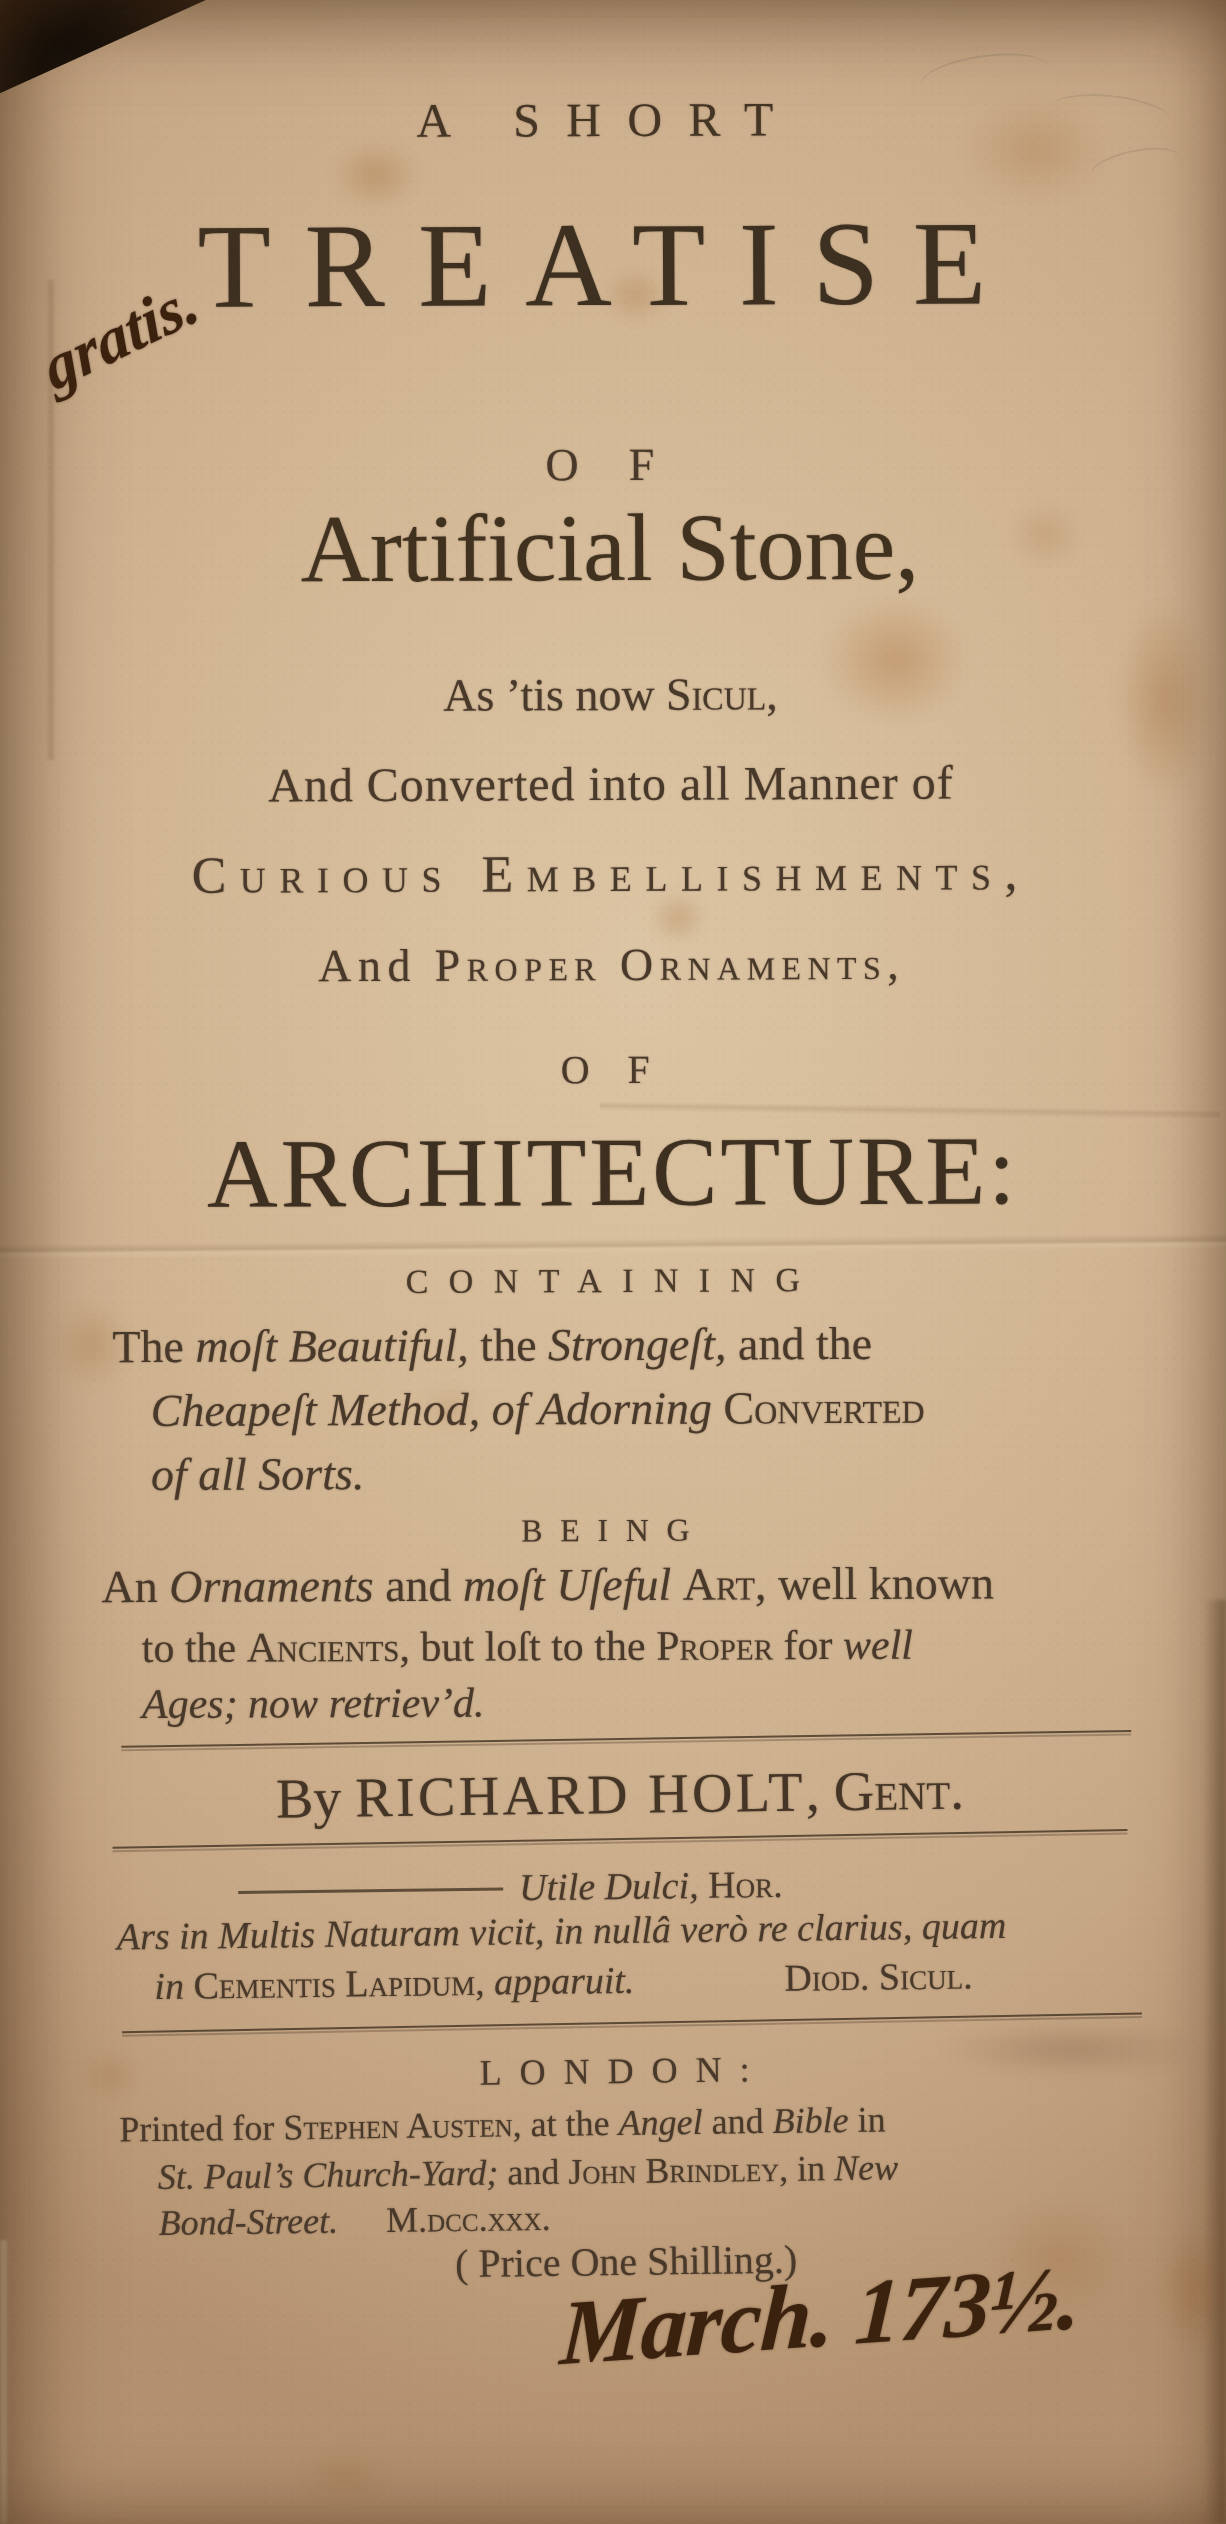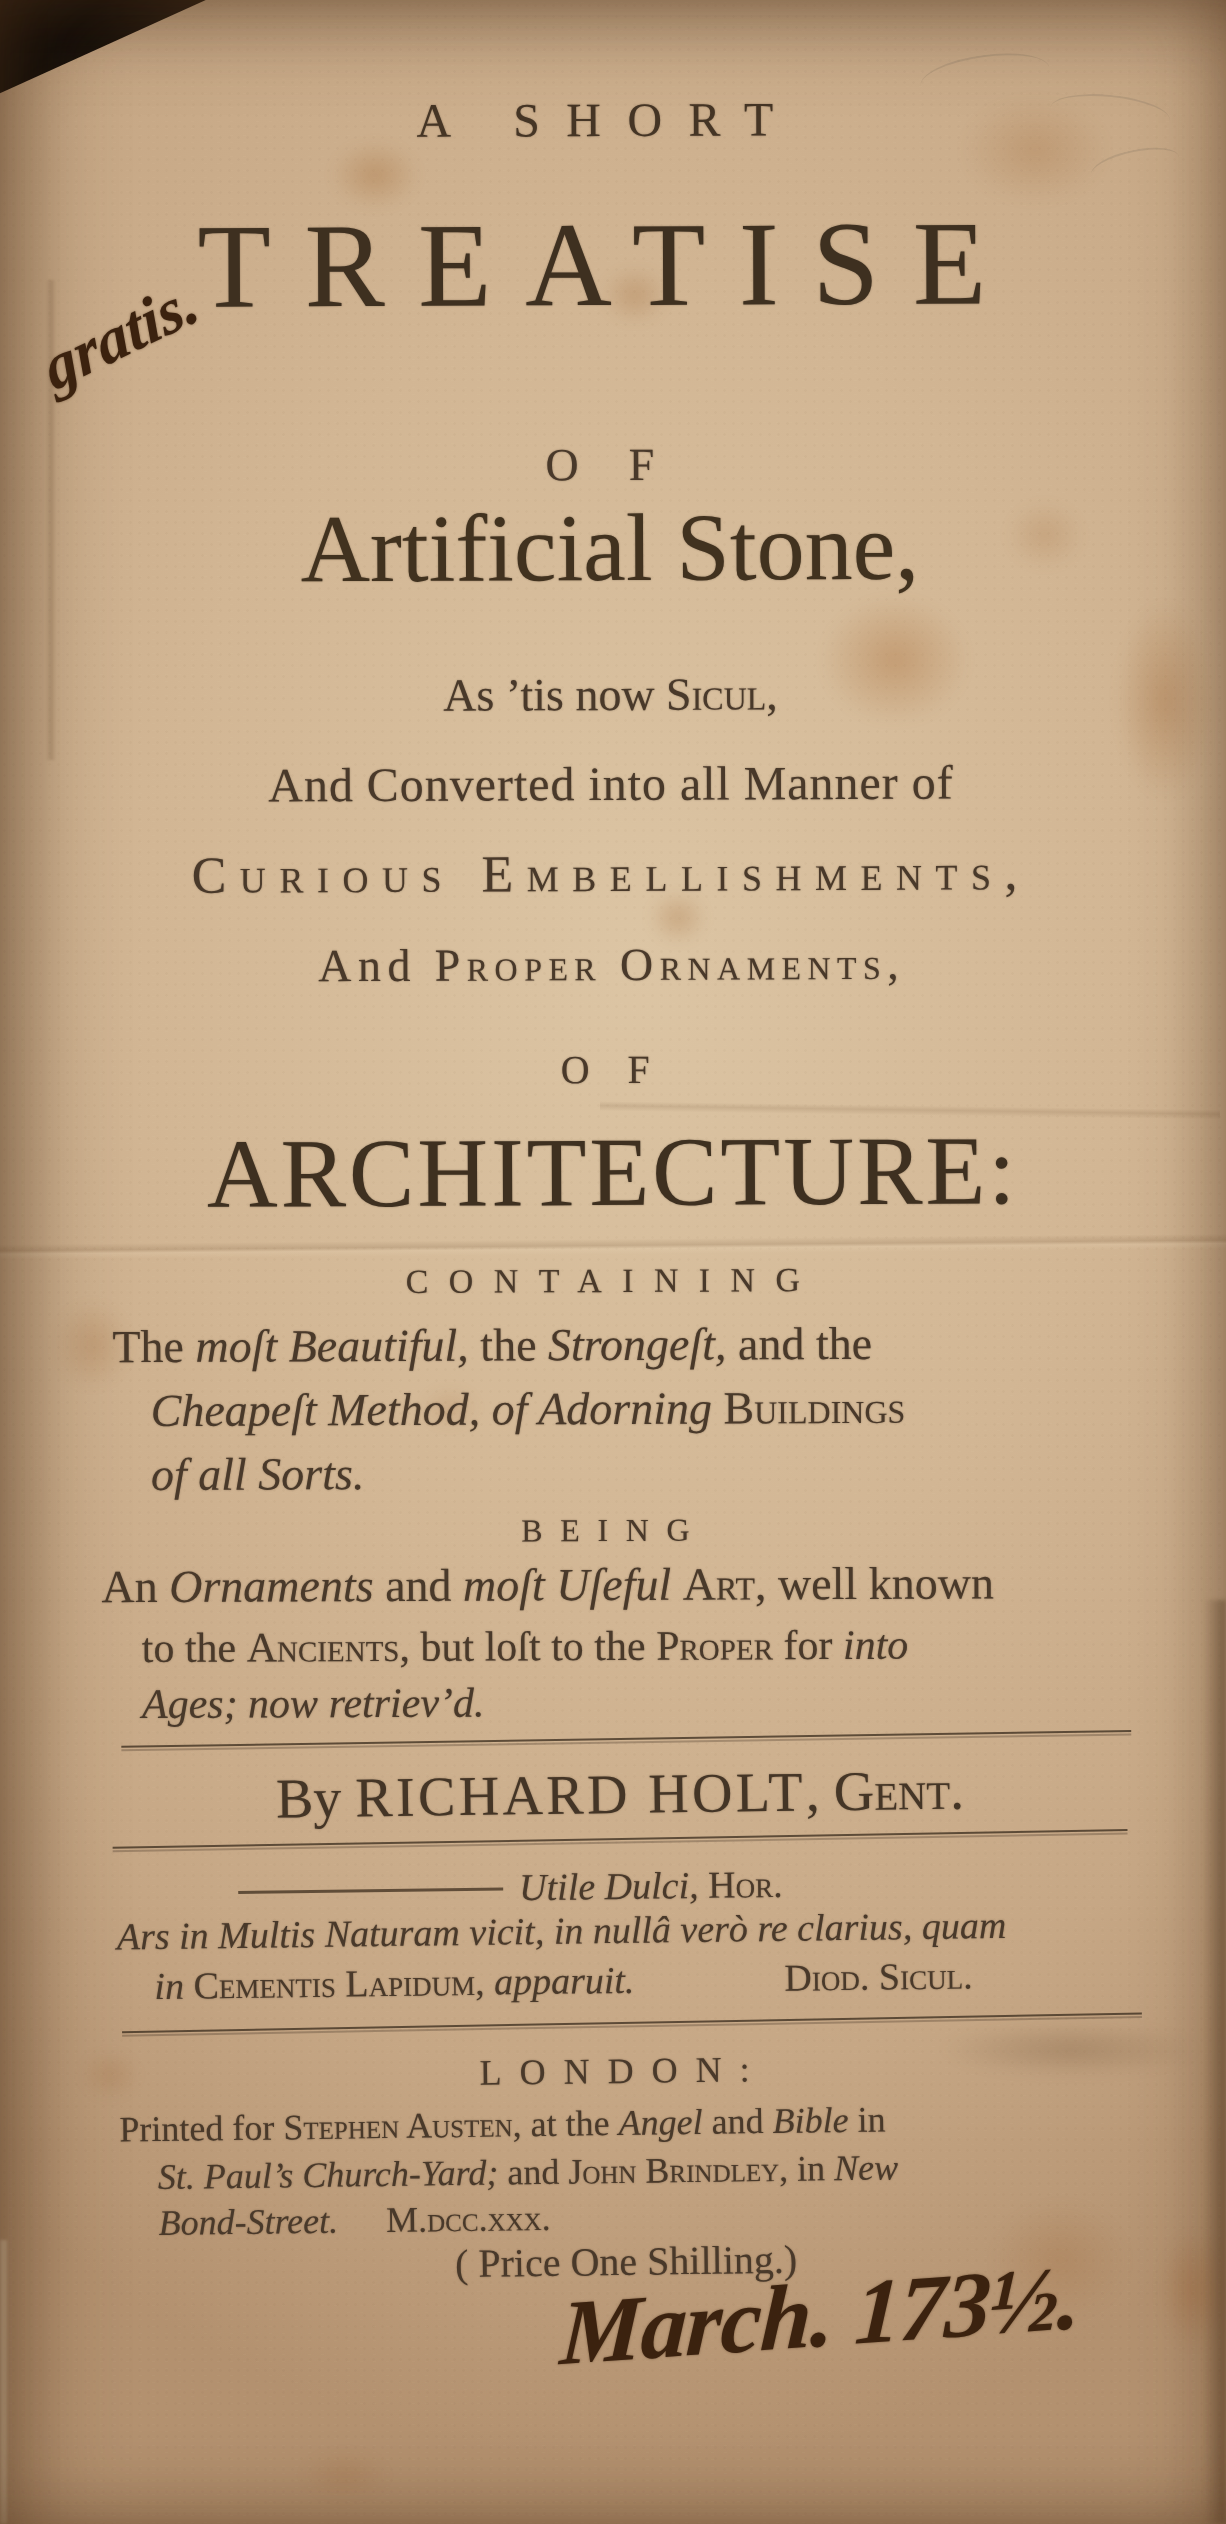--- a/index.html
+++ b/index.html
@@ -127,25 +127,25 @@
     <div class="ln ctr l-of1">O F</div>
     <div class="ln ctr l-artificial">Artificial Stone,</div>
     <div class="ln ctr l-made"><span>As ’tis now </span><span class="sc">Sicul,</span></div>
     <div class="ln ctr l-converted">And Converted into all Manner of</div>
     <div class="ln ctr l-curious sc">Curious Embellishments,</div>
     <div class="ln ctr l-proper"><span>And </span><span class="sc">Proper Ornaments,</span></div>
     <div class="ln ctr l-of2">O F</div>
     <div class="ln ctr l-architecture">ARCHITECTURE:</div>
     <div class="ln ctr l-containing">CONTAINING</div>
     <div class="ln l-p1l1"><span>The </span><span class="it">moſt Beautiful,</span><span> the </span><span class="it">Strongeſt,</span><span> and the</span></div>
-    <div class="ln l-p1l2"><span class="it">Cheapeſt Method, of Adorning </span><span class="sc">Buildings</span></div>
+    <div class="ln l-p1l2"><span class="it">Cheapeſt Method, of Adorning </span><span class="sc">Converted</span></div>
     <div class="ln l-p1l3"><span class="it">of all Sorts.</span></div>
     <div class="ln ctr l-being">BEING</div>
     <div class="ln l-p2l1"><span>An </span><span class="it">Ornaments</span><span> and </span><span class="it">moſt Uſeful</span><span> </span><span class="sc">Art,</span><span> well known</span></div>
-    <div class="ln l-p2l2"><span>to the </span><span class="sc">Ancients,</span><span> but loſt to the </span><span class="sc">Proper</span><span> for </span><span class="it">into</span></div>
+    <div class="ln l-p2l2"><span>to the </span><span class="sc">Ancients,</span><span> but loſt to the </span><span class="sc">Proper</span><span> for </span><span class="it">well</span></div>
     <div class="ln l-p2l3"><span class="it">Ages; now retriev’d.</span></div>
   </div>
 
   <div class="ink-lower">
     <div class="rule rule-1"></div>
     <div class="ln ctr l-byline"><span>By </span><span class="caps">RICHARD HOLT</span><span>, </span><span class="sc">Gent.</span></div>
     <div class="rule rule-2"></div>
     <div class="ln l-horace"><span class="dash"></span><span class="it">Utile Dulci,</span><span> </span><span class="sc">Hor.</span></div>
     <div class="ln l-latin1"><span class="it">Ars in Multis Naturam vicit, in nullâ verò re clarius, quam</span></div>
     <div class="ln l-latin2"><span class="it">in </span><span class="sc">Cementis Lapidum,</span><span class="it"> apparuit.</span><span class="tab"></span><span class="sc">Diod. Sicul.</span></div>

